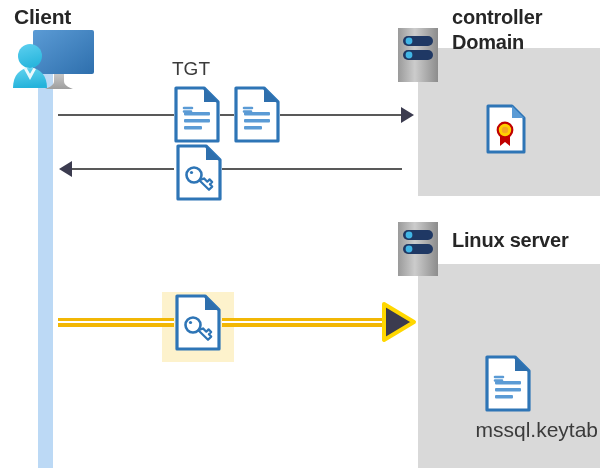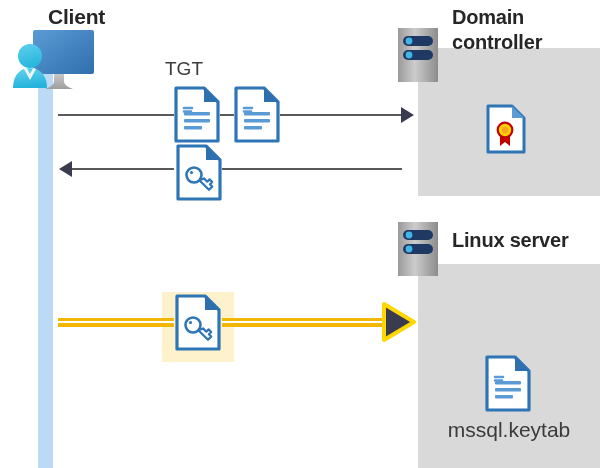--- a/index.html
+++ b/index.html
@@ -33,25 +33,26 @@
     font-size: 21px;
     line-height: 23px;
   }
   .server-heading {
     font-size: 20px;
     line-height: 25px;
   }
   .caption {
     font-size: 21px;
     color: #3b3b3b;
-    text-align: center;
+    text-align: right;
   }
   .doclabel {
     font-size: 19px;
     color: #3b3b3b;
+    text-align: center;
   }
 
   
   .lifeline {
     background: #bcd9f5;
   }
 
   
   .gline {
     background: #595959;
@@ -87,21 +88,21 @@
 <body>
 
 <div id="stage">
 
   <div class="abs panel" style="left:418px; top:48px; width:182px; height:148px;"></div>
 
   <div class="abs panel" style="left:418px; top:264px; width:182px; height:204px;"></div>
 
   <div class="abs lifeline" style="left:38px; top:72px; width:15px; height:396px;"></div>
 
-  <div class="abs heading client-heading" style="left:48px; top:5px; width:110px;">Client</div>
+  <div class="abs heading client-heading" style="left:14px; top:5px; width:110px;">Client</div>
 
   <div class="abs" style="left:6px; top:26px; width:88px; height:70px;">
     <svg width="88" height="70" viewBox="0 0 88 70">
       <defs>
         <linearGradient id="monGrad" x1="0" y1="0" x2="1" y2="1">
           <stop offset="0%" stop-color="#5b9bd5"></stop>
           <stop offset="100%" stop-color="#2e6fad"></stop>
         </linearGradient>
         <linearGradient id="standGrad" x1="0" y1="0" x2="0" y2="1">
           <stop offset="0%" stop-color="#cfcfcf"></stop>
@@ -215,22 +216,22 @@
       </defs>
       <rect x="0" y="0" width="40" height="54" fill="url(#rackGradA)"></rect>
       <rect x="5" y="8" width="30" height="10" rx="5" fill="#1f3864"></rect>
       <circle cx="11" cy="13" r="3.4" fill="#41b6e6"></circle>
       <rect x="5" y="22" width="30" height="10" rx="5" fill="#1f3864"></rect>
       <circle cx="11" cy="27" r="3.4" fill="#41b6e6"></circle>
     </svg>
   </div>
 
   <div class="abs heading server-heading" style="left:452px; top:5px; width:140px;">
+    <div>controller</div>
     <div>Domain</div>
-    <div>controller</div>
   </div>
 
   <div class="abs" style="left:486px; top:104px; width:40px; height:50px;">
     <svg width="40" height="50" viewBox="0 0 40 50">
       <path d="M2 2 h24 l12 12 v34 h-36 z" fill="#ffffff" stroke="#2e75b6" stroke-width="3" stroke-linejoin="round"></path>
       <path d="M26 2 l12 12 h-12 z" fill="#5b9bd5"></path>
 
       <path d="M14 28 l0 14 l5 -4 l5 4 l0 -14 z" fill="#c00000"></path>
 
       <circle cx="19" cy="26" r="8.4" fill="#c00000"></circle>

